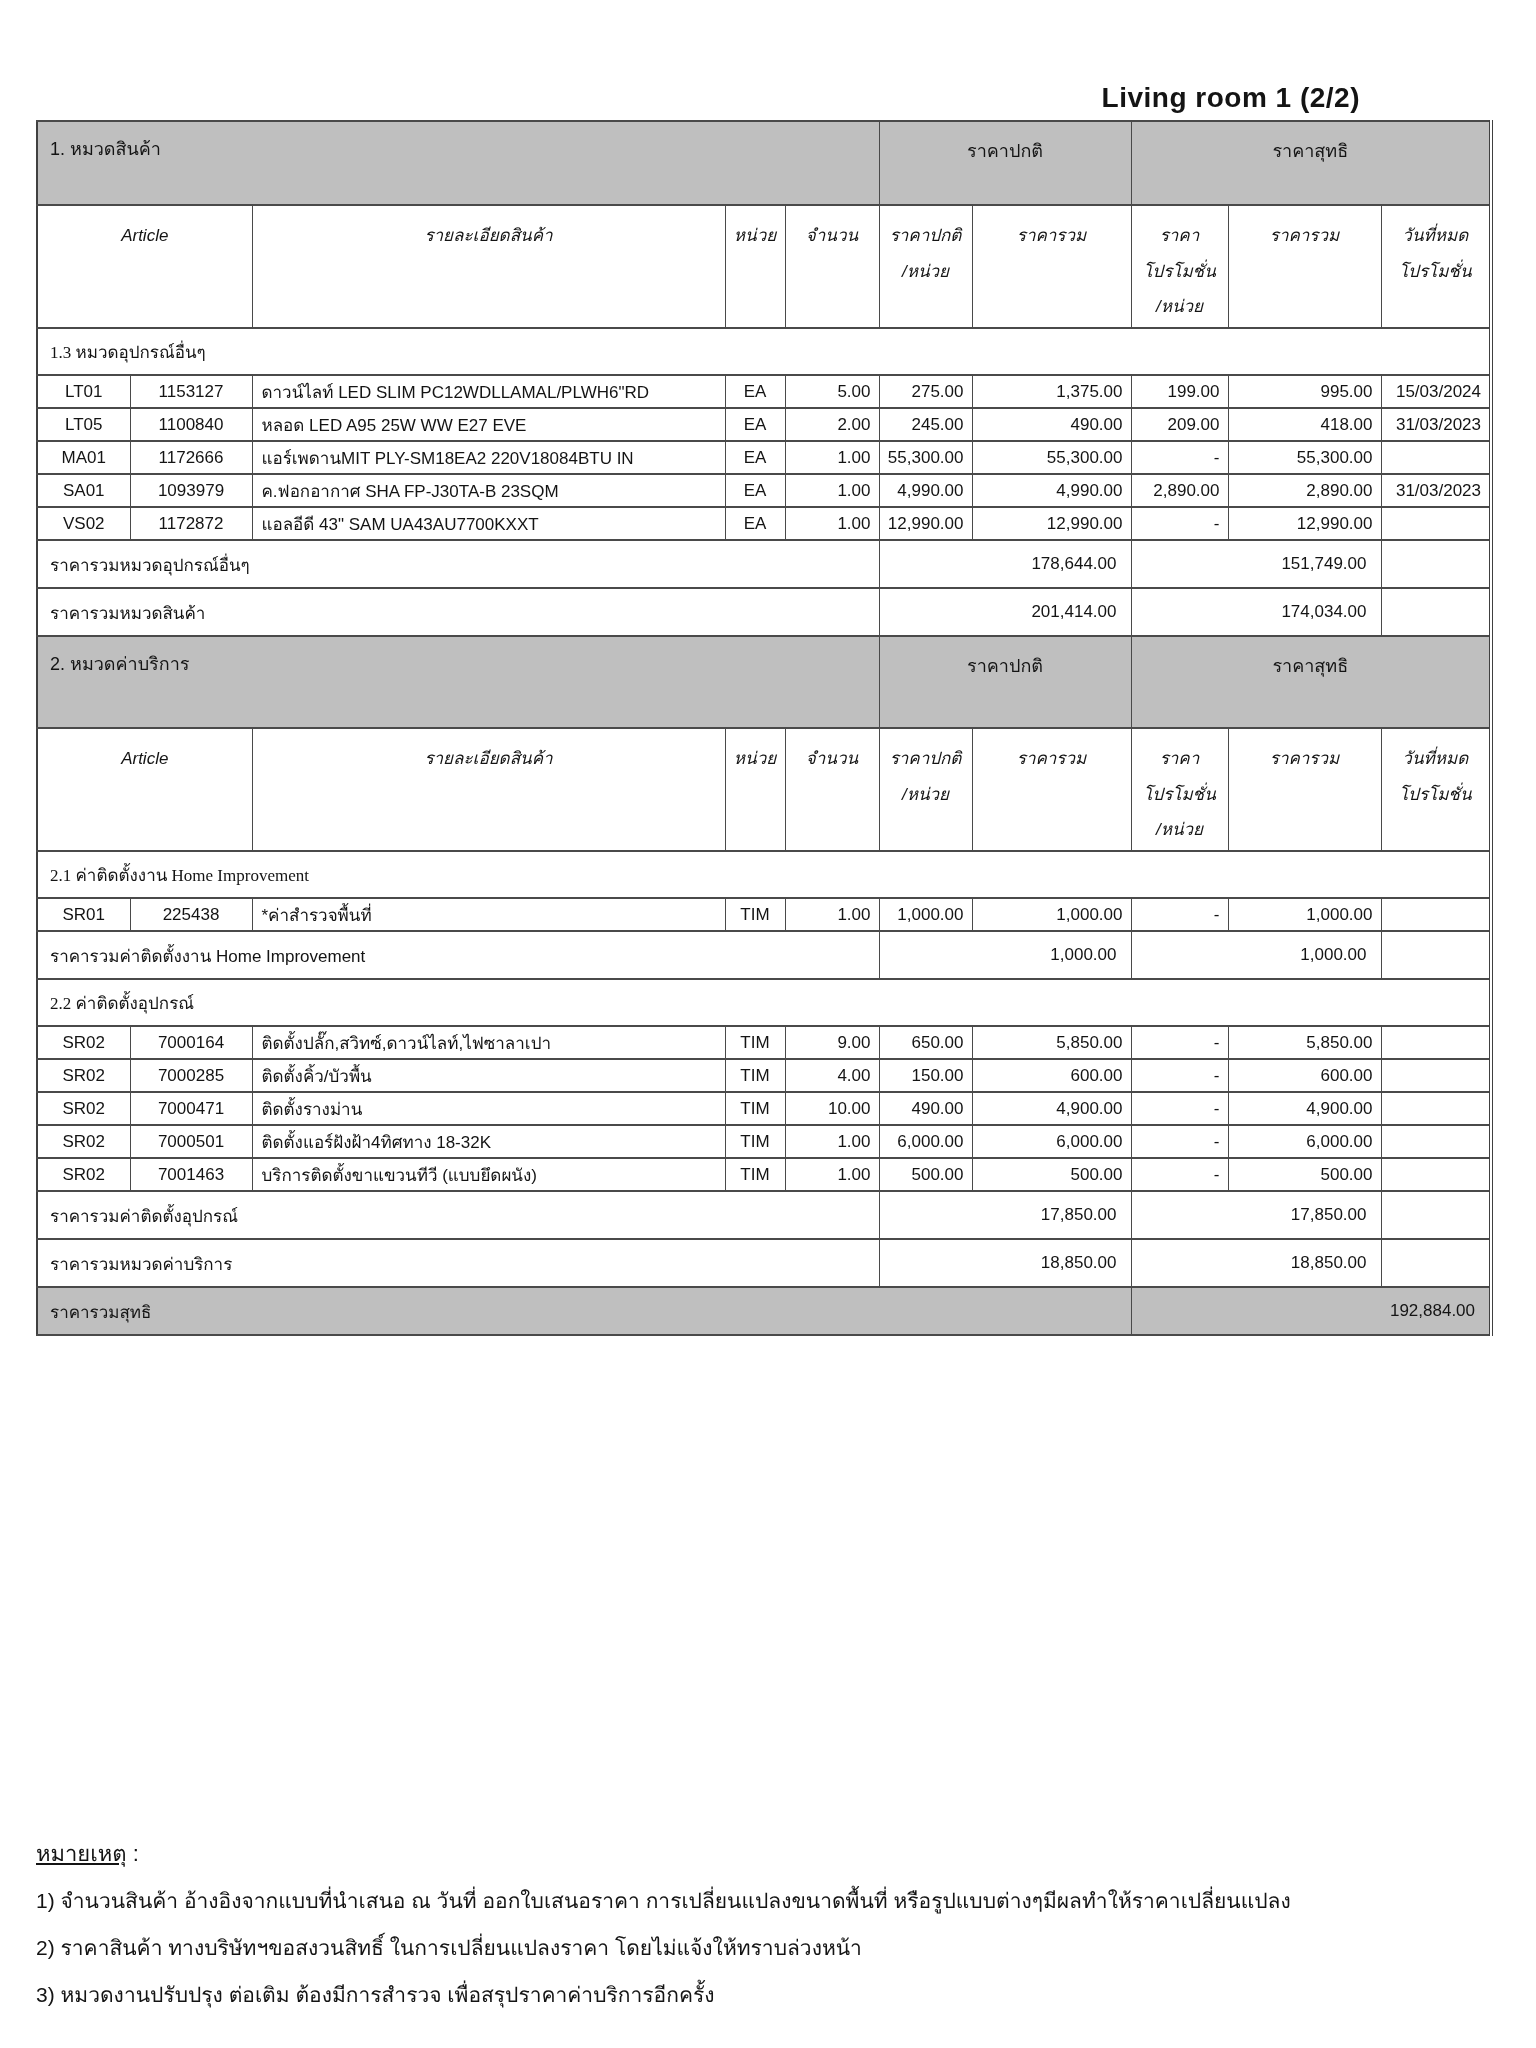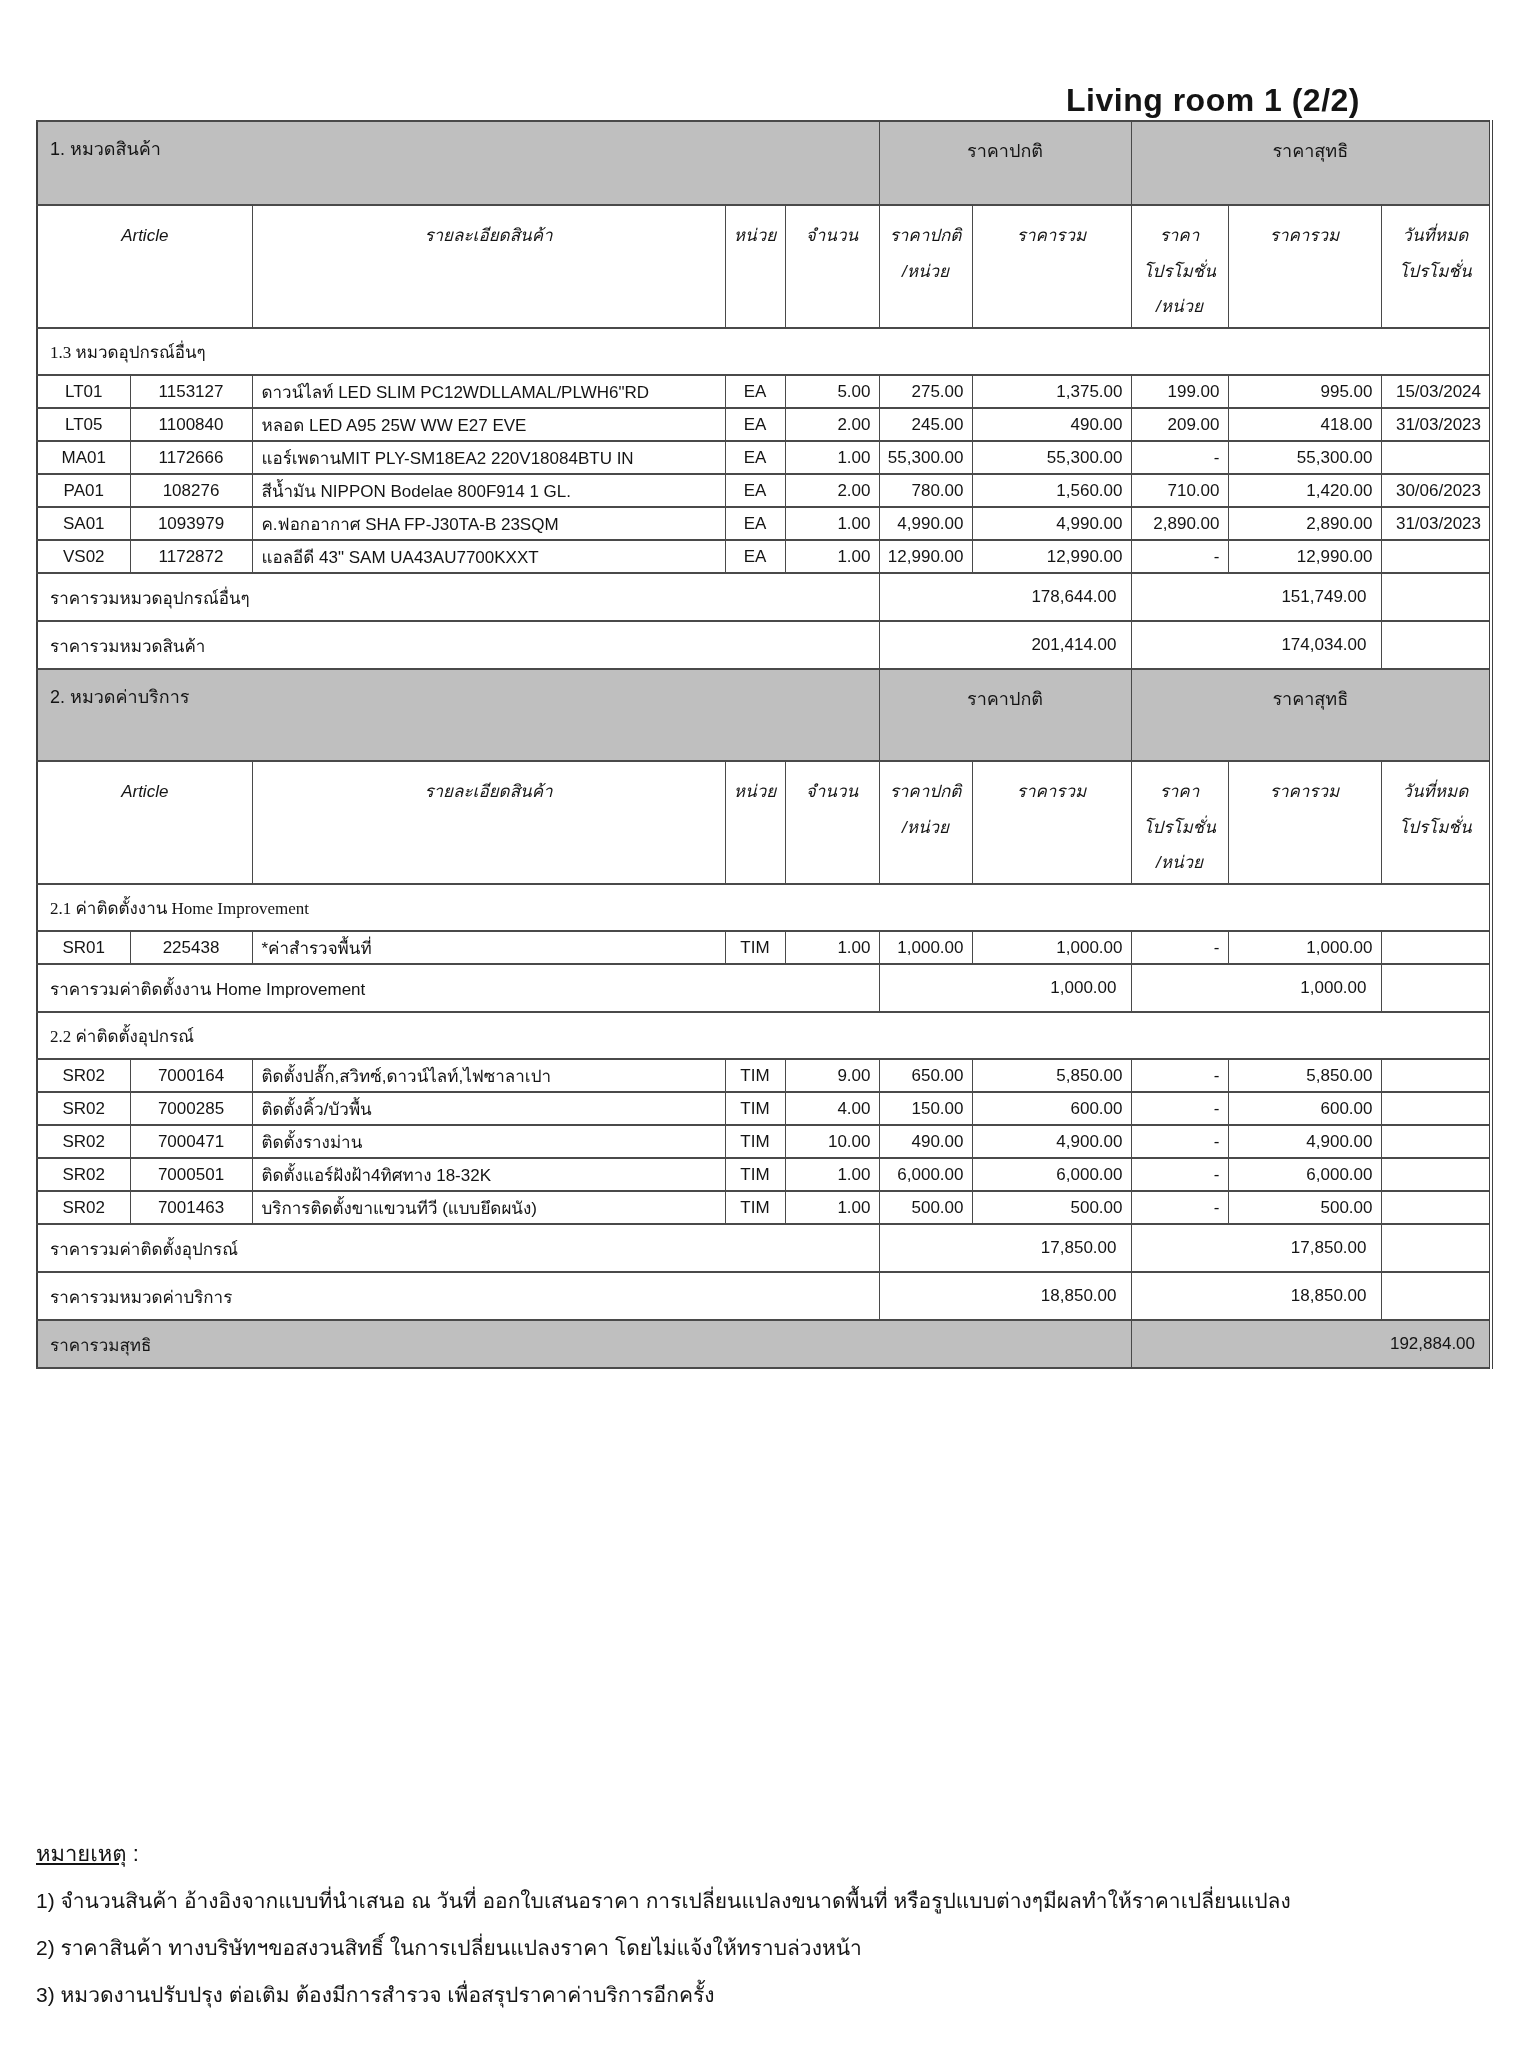--- a/index.html
+++ b/index.html
@@ -3,21 +3,21 @@
 <meta charset="utf-8">
 <style>
   html,body { margin:0; padding:0; }
   body {
     width:1536px; height:2048px; position:relative;
     background:#ffffff; color:#141414;
     font-family:"Liberation Sans","DejaVu Sans",sans-serif;
   }
   .page-title {
     position:absolute; top:82px; right:176px;
-    font-size:32px; font-weight:bold; letter-spacing:0.5px;
+    font-size:28px; font-weight:bold; letter-spacing:0.5px;
   }
   table.quote {
     position:absolute; left:36px; top:120px; width:1454px;
     border-collapse:collapse; table-layout:fixed;
     border:2px solid #404040; border-right:4px double #404040;
     font-size:17px;
   }
   td {
     border-left:1px solid #4a4a4a; border-right:1px solid #4a4a4a;
     border-top:2px solid #4a4a4a; border-bottom:2px solid #4a4a4a;
@@ -130,32 +130,20 @@
     <td class="c-left">แอร์เพดานMIT PLY-SM18EA2 220V18084BTU IN</td>
     <td class="c-center">EA</td>
     <td class="c-right">1.00</td>
     <td class="c-right">55,300.00</td>
     <td class="c-right">55,300.00</td>
     <td class="c-right">-</td>
     <td class="c-right">55,300.00</td>
     <td class="c-right"></td>
   </tr>
   <tr class="item">
-    <td class="c-center">PA01</td>
-    <td class="c-center">108276</td>
-    <td class="c-left">สีน้ำมัน NIPPON Bodelae 800F914 1 GL.</td>
-    <td class="c-center">EA</td>
-    <td class="c-right">2.00</td>
-    <td class="c-right">780.00</td>
-    <td class="c-right">1,560.00</td>
-    <td class="c-right">710.00</td>
-    <td class="c-right">1,420.00</td>
-    <td class="c-right">30/06/2023</td>
-  </tr>
-  <tr class="item">
     <td class="c-center">SA01</td>
     <td class="c-center">1093979</td>
     <td class="c-left">ค.ฟอกอากาศ SHA FP-J30TA-B 23SQM</td>
     <td class="c-center">EA</td>
     <td class="c-right">1.00</td>
     <td class="c-right">4,990.00</td>
     <td class="c-right">4,990.00</td>
     <td class="c-right">2,890.00</td>
     <td class="c-right">2,890.00</td>
     <td class="c-right">31/03/2023</td>

